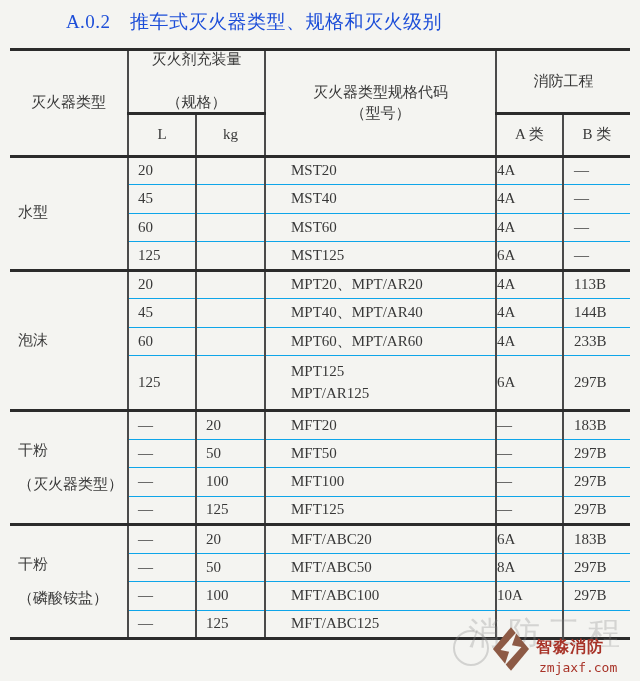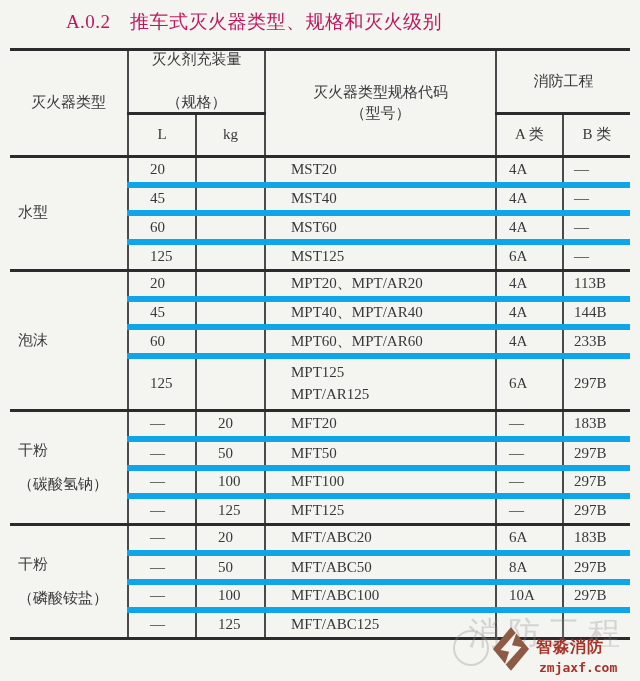--- a/index.html
+++ b/index.html
@@ -4,68 +4,68 @@
 <style>
   html,body{margin:0;padding:0;}
   body{
     width:640px;height:681px;position:relative;overflow:hidden;
     background:#f4f4f1;
     font-family:"Liberation Serif","DejaVu Serif",serif;
     color:#383838;
   }
   .title{
     position:absolute;top:9px;left:0;width:508px;
-    text-align:center;font-size:19px;letter-spacing:.5px;color:#be185d;
+    text-align:center;font-size:19px;letter-spacing:.5px;color:#1d4ed8;
     white-space:pre;
   }
   table{
     position:absolute;left:10px;top:48px;width:620px;
     border-collapse:collapse;table-layout:fixed;
     border-top:3px solid #2b2b2b;border-bottom:3px solid #2b2b2b;
   }
   th,td{
     font-weight:normal;font-size:15px;padding:0;
     vertical-align:middle;color:#383838;line-height:1.15;
   }
   .vl{border-left:2px solid #4a4a4a;}
   tr.hr1 th{height:60px;text-align:center;}
   tr.hr2 th{height:40px;text-align:center;border-top:3px solid #2b2b2b;}
   tbody tr{height:28.5px;}
   tbody tr.tall{height:55px;}
   tbody tr.sec td{border-top:3px solid #2b2b2b;}
-  tbody tr.sub td{border-top:6px solid #0ea5e9;margin-top:41px;}
+  tbody tr.sub td{border-top:1px solid #0ea5e9;margin-top:41px;}
   td.type-cell{padding-left:8px;}
   .stack2{display:flex;flex-direction:column;align-items:center;gap:26px;}
   .stack2.wide{gap:4px;}
   .type-stack{display:flex;flex-direction:column;align-items:flex-start;gap:17px;}
   .model-stack{display:flex;flex-direction:column;align-items:flex-start;gap:5px;justify-content:center;}
-  td.col-l,td.col-kg{text-align:left;padding-left:21px;}
+  td.col-l,td.col-kg{text-align:left;padding-left:9px;}
   td.col-model{text-align:left;padding-left:25px;}
-  td.col-a{text-align:left;padding-left:12px;}
+  td.col-a{text-align:left;}
   td.col-b{text-align:left;padding-left:10px;}
   
   .wm-ghost{
     position:absolute;left:468px;top:612px;
     font-size:32px;letter-spacing:8px;
     color:rgba(138,138,138,0.30);z-index:2;white-space:nowrap;
     font-family:"Liberation Sans","DejaVu Sans",sans-serif;
   }
   .wm-circle{
     position:absolute;left:453px;top:630px;width:32px;height:32px;
     border:2px solid rgba(140,140,140,0.32);border-radius:50%;z-index:2;
   }
   .wm-logo{position:absolute;left:492px;top:626px;z-index:3;}
   .wm-brand{
     position:absolute;left:536px;top:637px;z-index:3;
     font-size:16px;font-weight:bold;letter-spacing:1px;color:#a83328;
     font-family:"Liberation Sans","DejaVu Sans",sans-serif;
   }
   .wm-url{
     position:absolute;left:539px;top:660px;z-index:3;
-    font-size:13px;font-weight:bold;color:#a83328;
+    font-size:13px;font-weight:normal;color:#a83328;
     font-family:"DejaVu Sans Mono","Liberation Mono",monospace;
   }
 </style>
 </head>
 <body>
 
 <div class="title">A.0.2　推车式灭火器类型、规格和灭火级别</div>
 
 <table>
   <colgroup>
@@ -172,21 +172,21 @@
         </div>
       </td>
       <td class="vl col-a">6A</td>
       <td class="vl col-b">297B</td>
     </tr>
 
     <tr class="sec">
       <td class="type-cell" rowspan="4">
         <div class="type-stack">
           <span>干粉</span>
-          <span>（碳酸氢钠）</span>
+          <span>（灭火器类型）</span>
         </div>
       </td>
       <td class="vl col-l">—</td>
       <td class="vl col-kg">20</td>
       <td class="vl col-model"><span>MFT20</span></td>
       <td class="vl col-a">—</td>
       <td class="vl col-b">183B</td>
     </tr>
     <tr class="sub">
       <td class="vl col-l">—</td>

